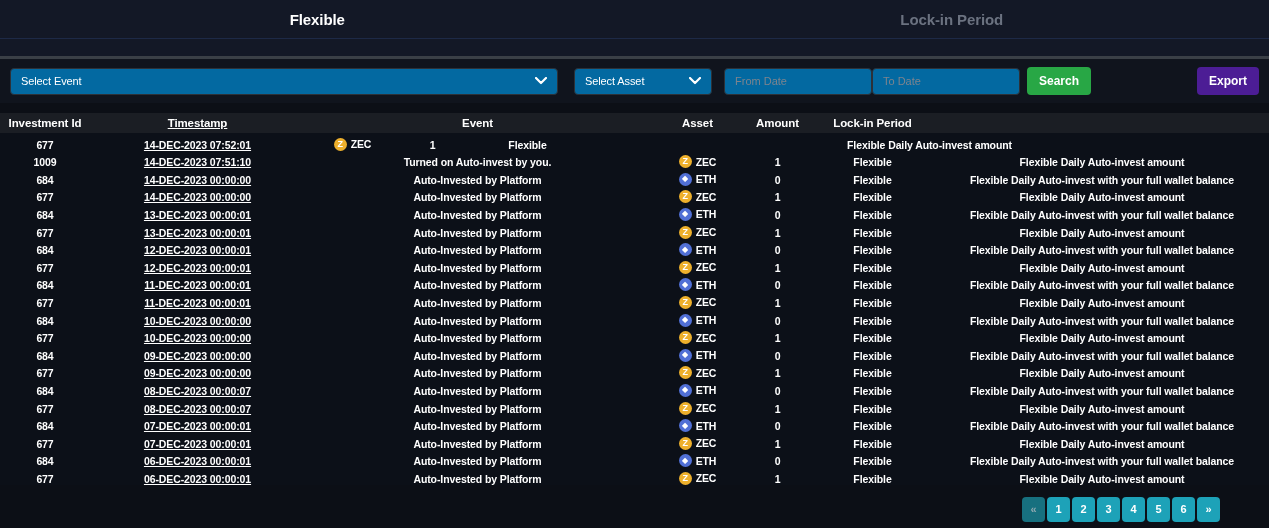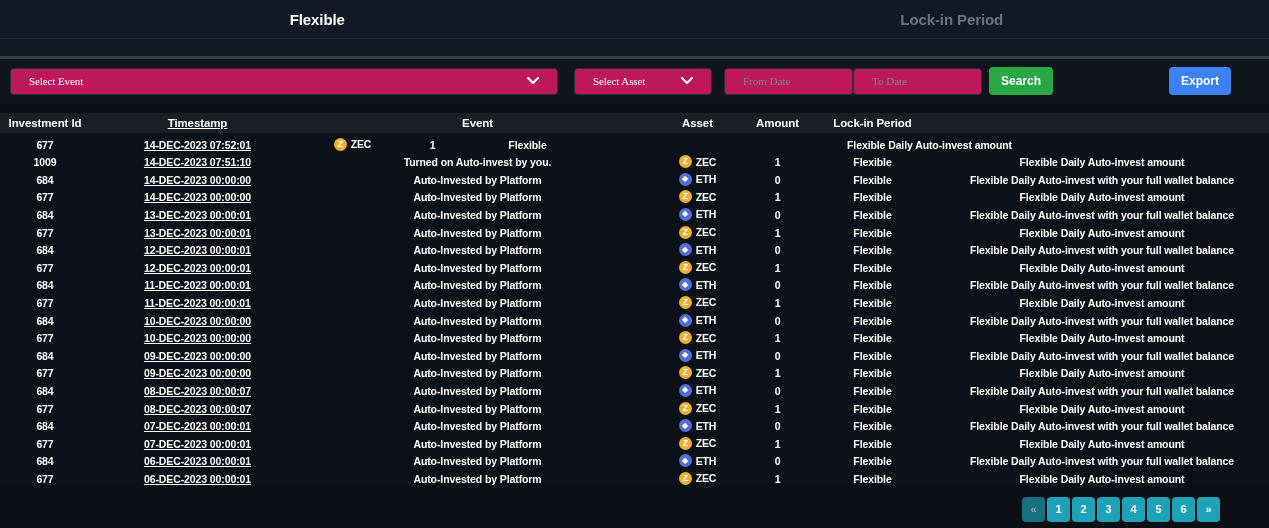--- a/index.html
+++ b/index.html
@@ -15,38 +15,38 @@
   .tab { flex:1; display:flex; align-items:center; justify-content:center;
          font-size:15px; font-weight:bold; cursor:pointer; }
   .tab.active { color:#ffffff; }
   .tab.inactive { color:#6b7280; }
   .subband { height:17px; background:#131826; }
   .divider { height:3px; background:#3a3f46; }
 
   
   .filters { height:44px; background:#10141d; display:flex; align-items:center; padding:0 10px; }
   .sel, .inp {
-    height:27px; background:#be185d; border:1px solid #2c3138; border-radius:4px;
-    display:flex; align-items:center; padding:0 18px; font-size:11px; color:#fff;font-family:Liberation Serif, serif;
+    height:27px; background:#0369a1; border:1px solid #2c3138; border-radius:4px;
+    display:flex; align-items:center; padding:0 10px; font-size:11px; color:#fff;
   }
   .sel { justify-content:space-between; cursor:pointer; }
   .sel-event { width:548px; }
   .sel-asset { width:138px; margin-left:16px; }
-  .inp { width:129px;align-items:center; }
+  .inp { width:148px;align-items:center; }
   .inp input {
     background:transparent; border:none; outline:none; color:#fff; width:100%;
     font-size:11px; font-family:inherit;
   }
   .inp input::placeholder { color:#7d848e; }
   .inp-from { margin-left:12px; }
   .inp-to { }
   .btn { height:28px; border:none; border-radius:4px; color:#fff; font-weight:bold;
          font-size:12px; padding:0 12px; cursor:pointer; font-family:inherit; }
   .btn-search { background:#28a745; margin-left:7px; }
-  .btn-export { background:#3b82f6; margin-left:auto; margin-right:28px; }
+  .btn-export { background:#4c1d95; margin-left:auto; }
   .chev { display:inline-block; margin-left:8px; }
 
   .gap-above-table { height:10px; background:#0c0f16; }
 
   
   .thead { display:flex; height:20px; background:#1b1e24; align-items:center;
            font-size:11.5px; font-weight:bold; }
   .trow { display:flex; height:17.6px; align-items:flex-end; background:#0c1018;
           font-size:10.5px; font-weight:bold; }
   .cell { text-align:center; overflow:hidden; white-space:nowrap; }

